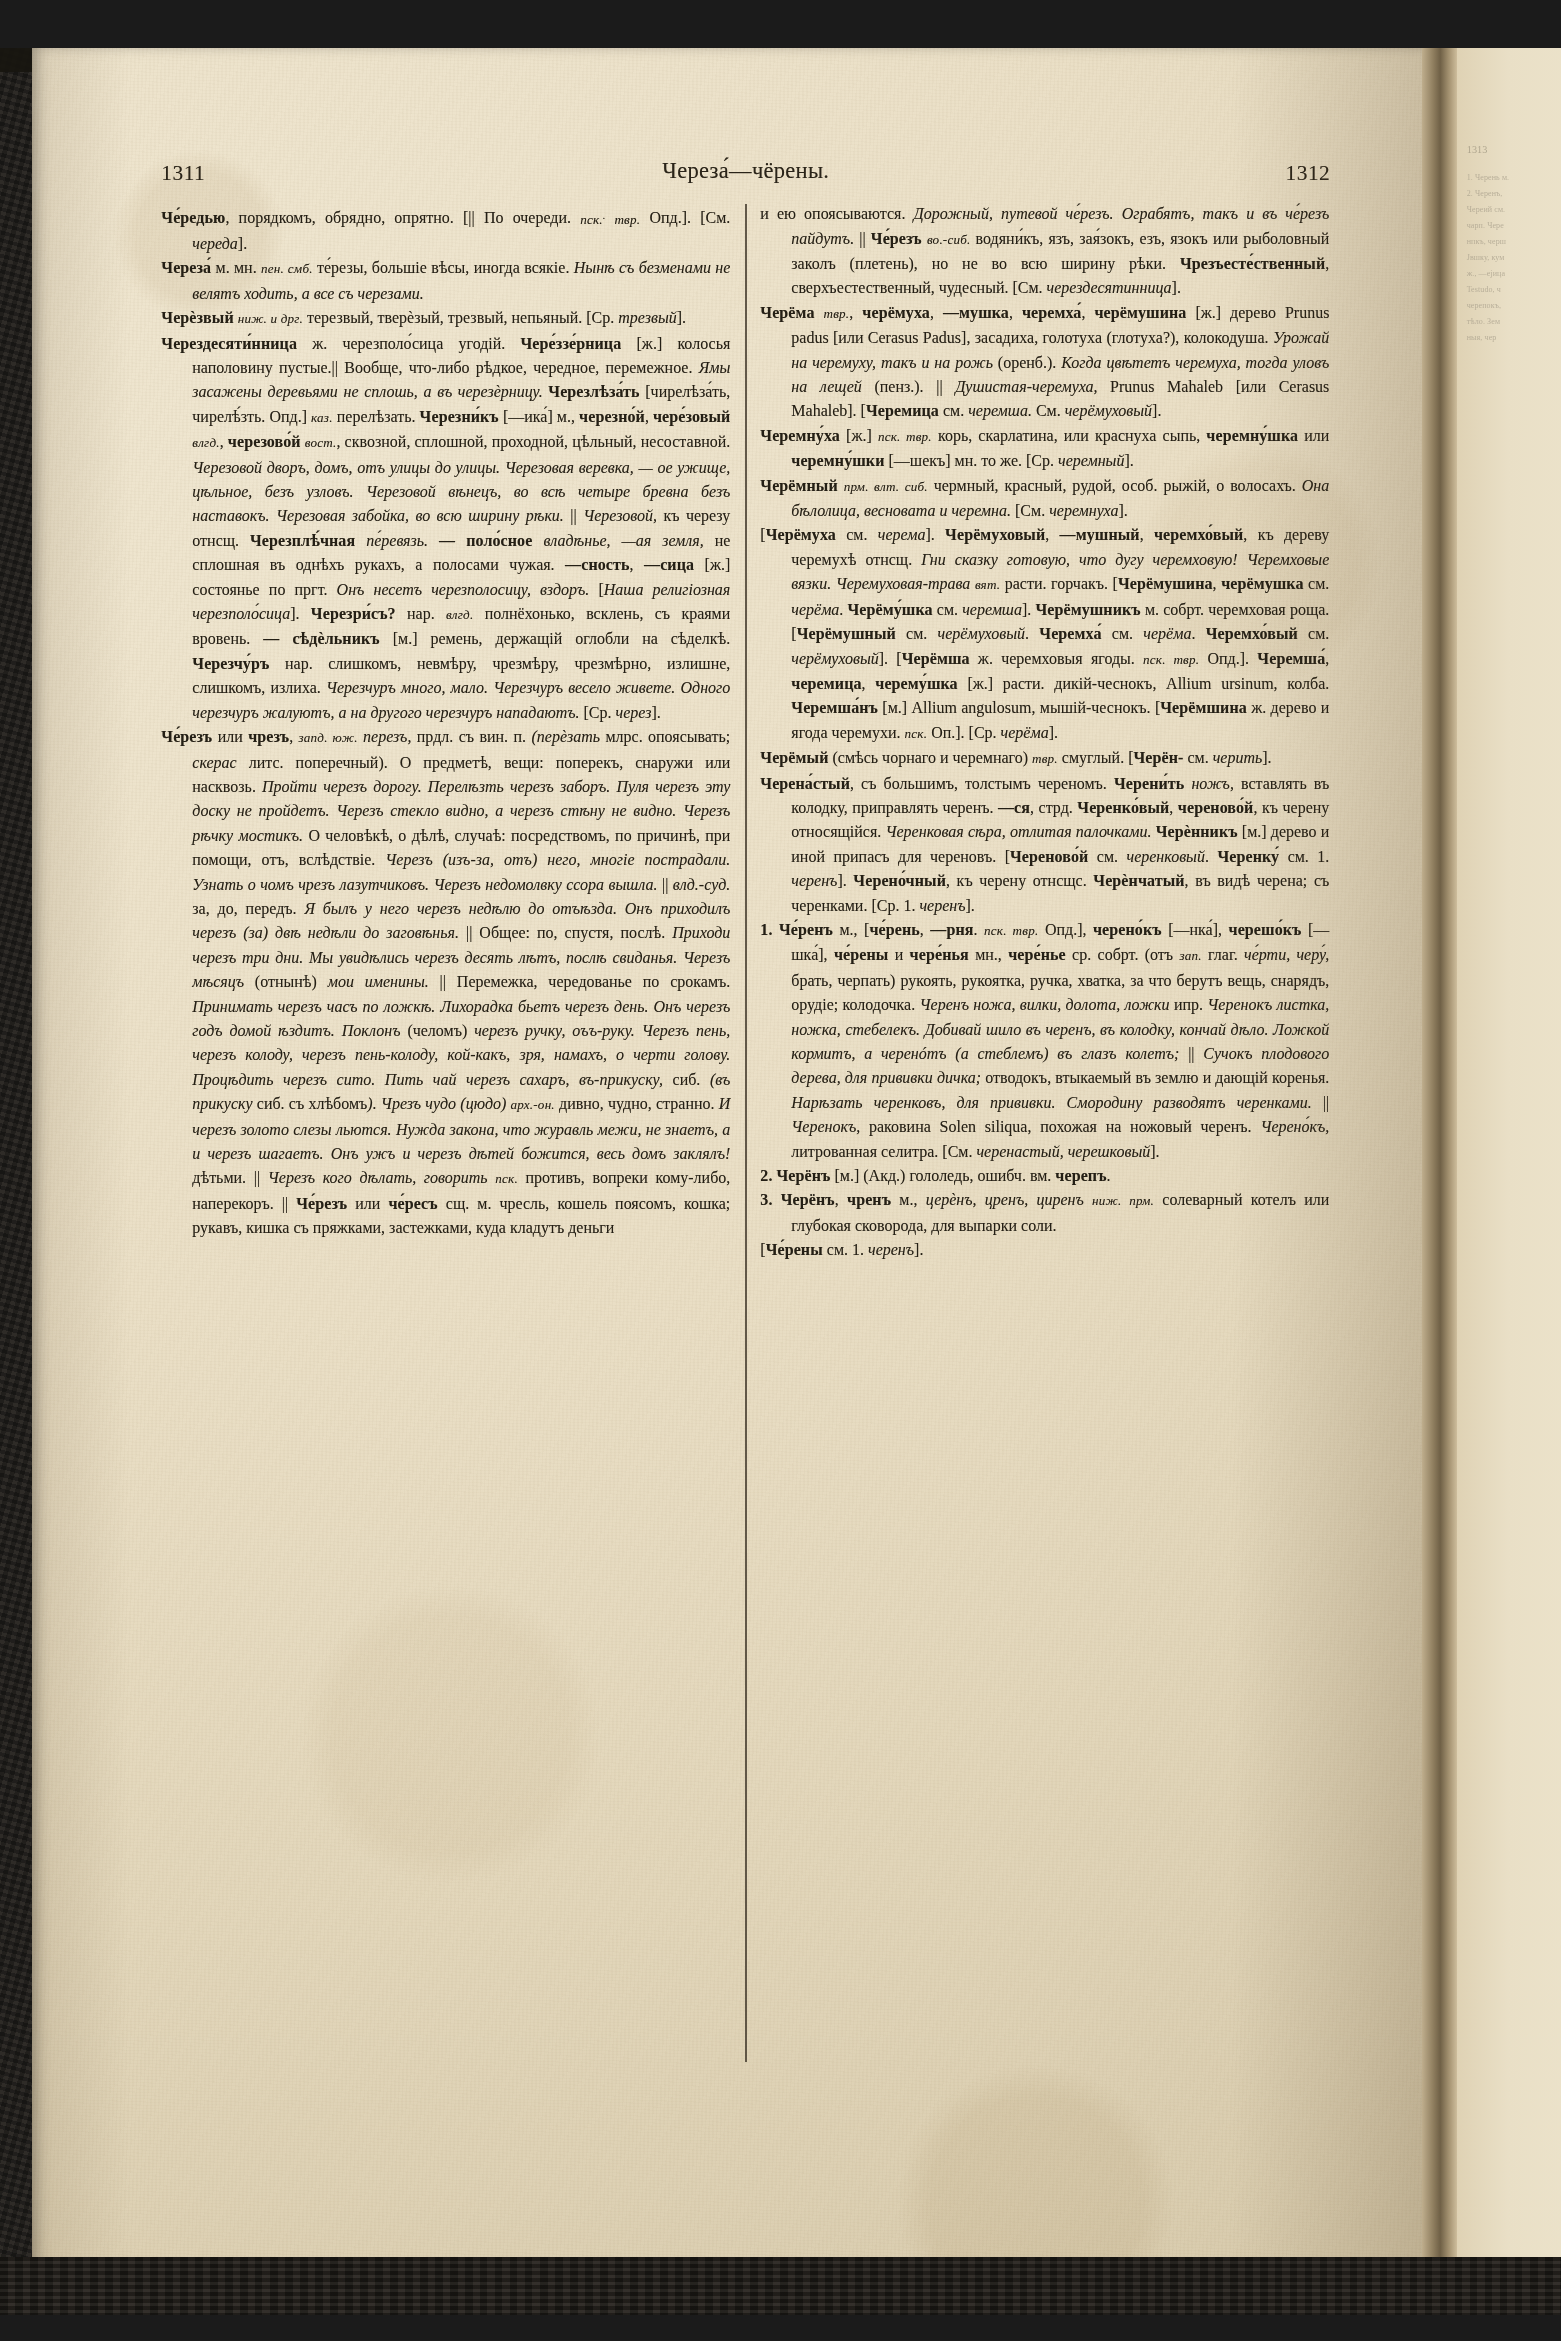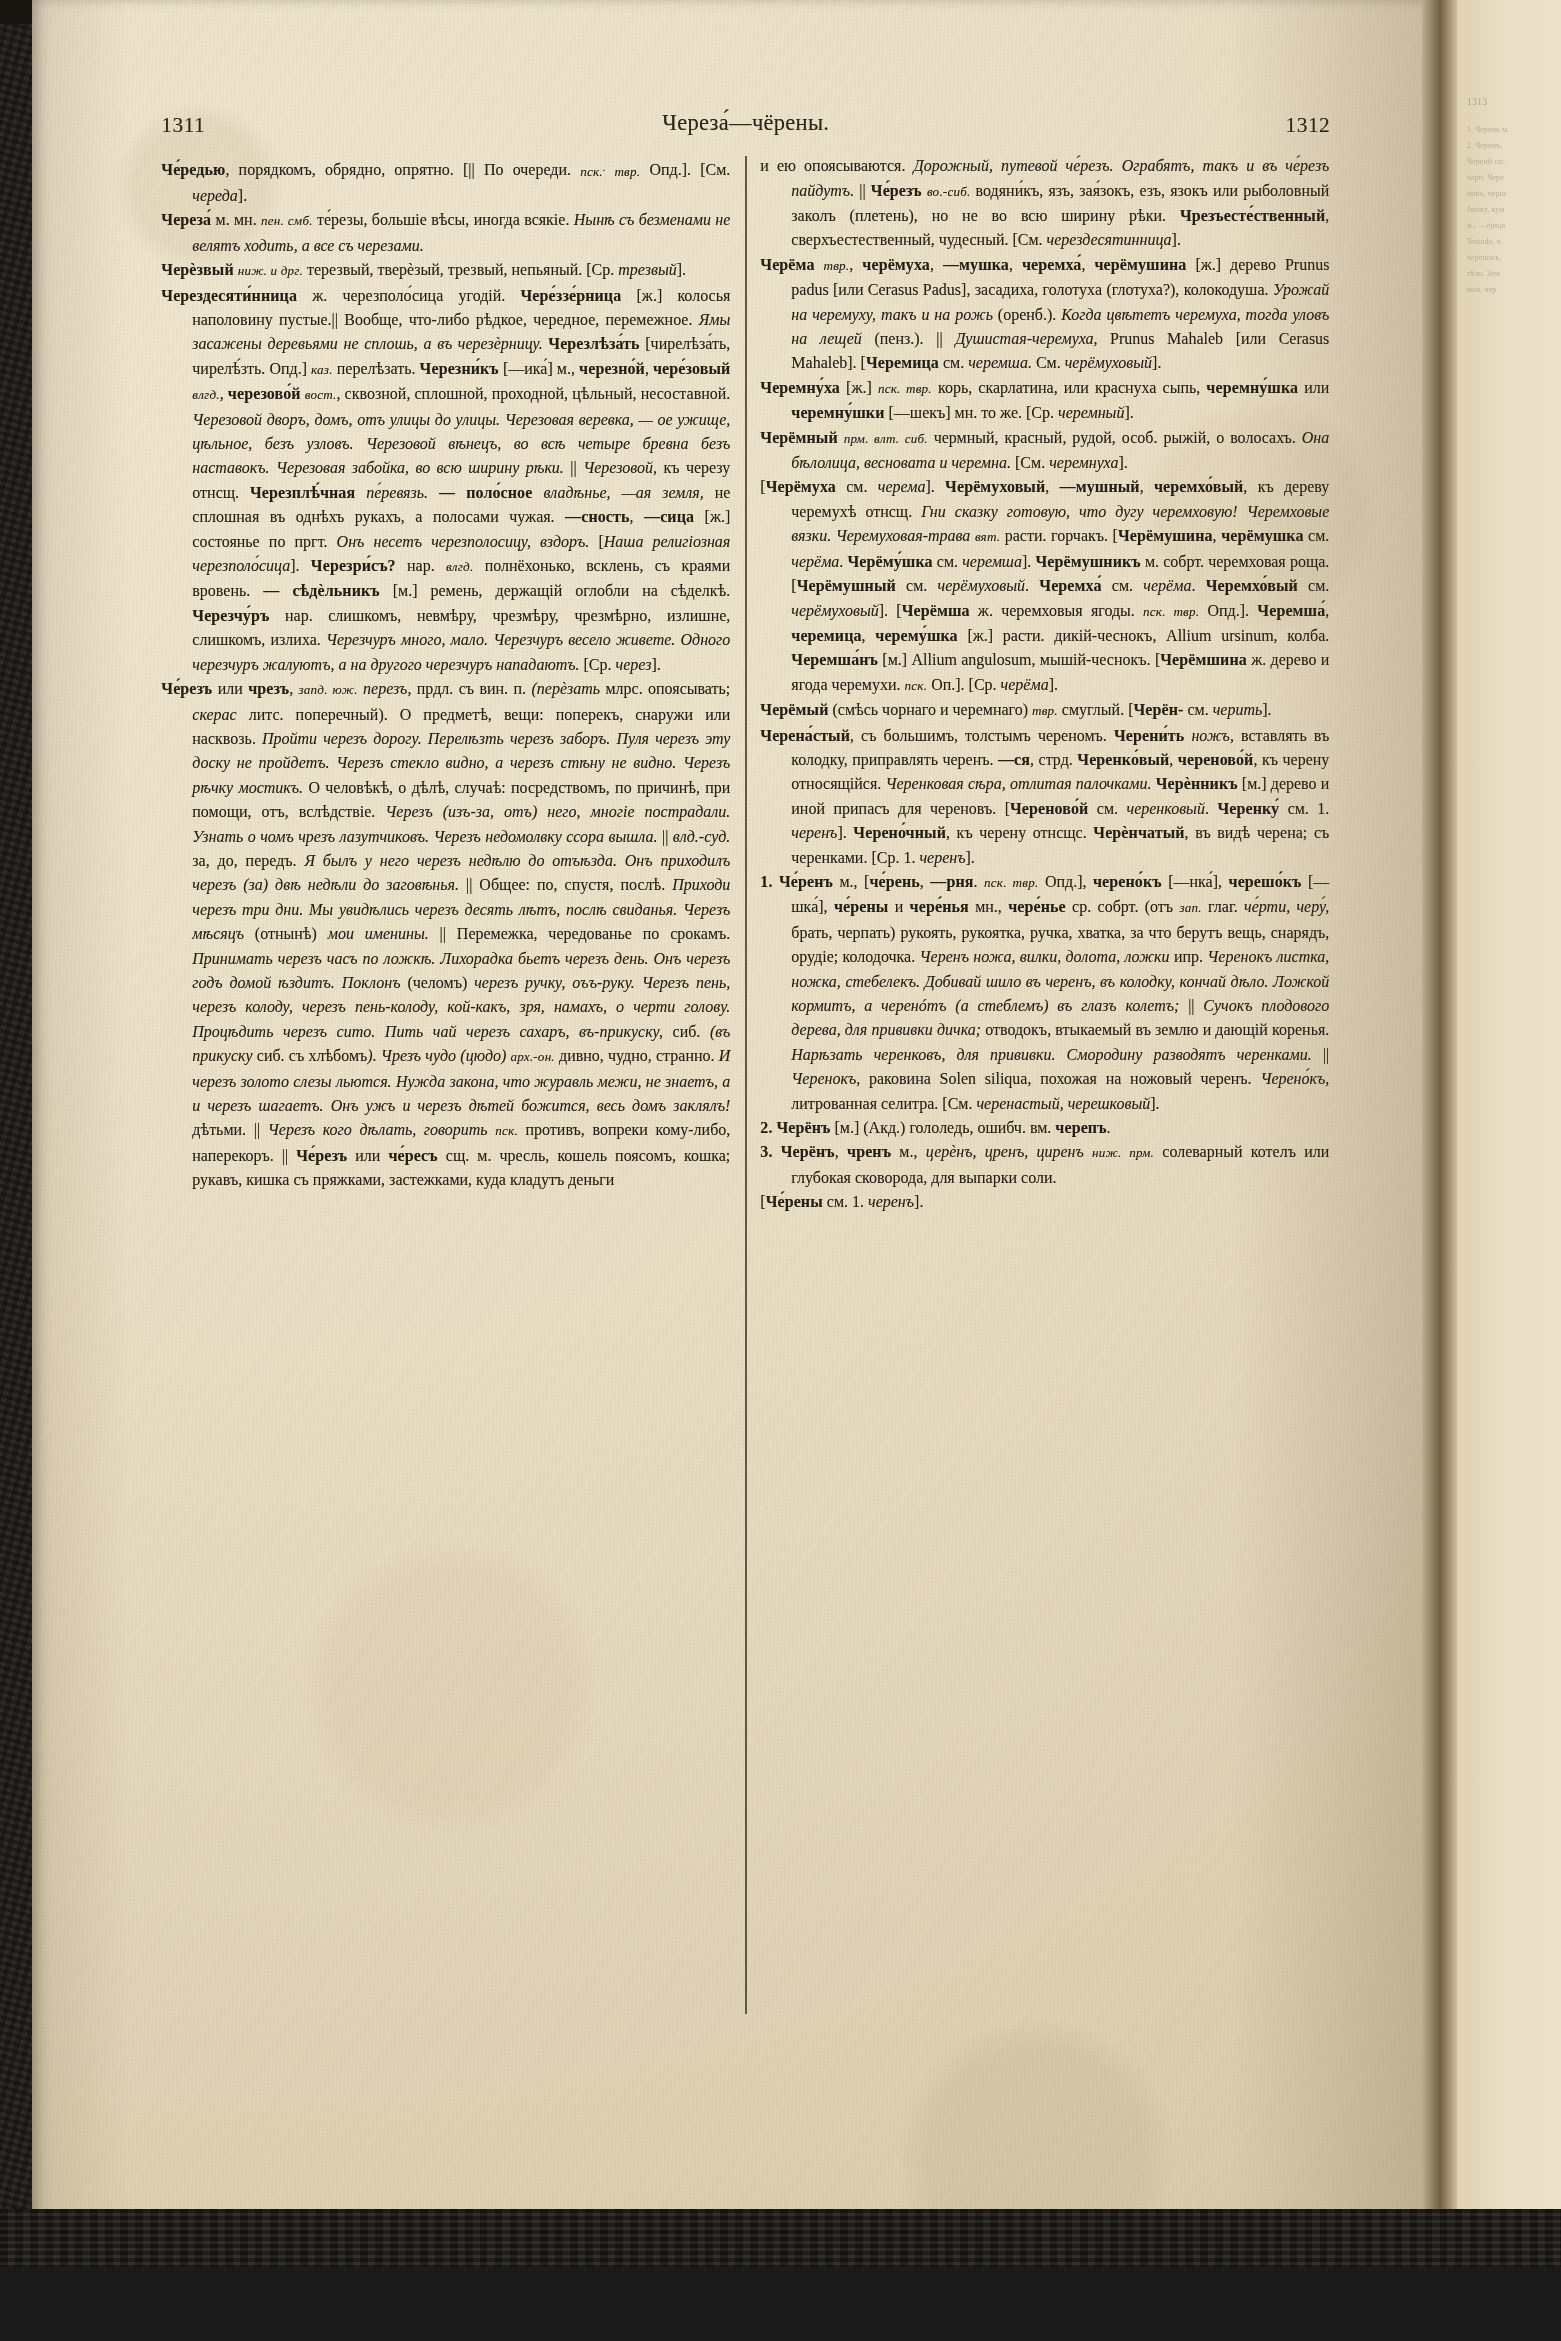--- a/index.html
+++ b/index.html
@@ -4,20 +4,21 @@
 <title>Dahl Dictionary scan — 1311/1312</title>
 <style>
   html,body{margin:0;padding:0;background:#1b1b1b;}
   body{font-family:"Liberation Serif",serif;}
 
   .scan{
     position:relative;
     width:1561px;height:2267px;
     overflow:hidden;
     background:#2a2724;
+    margin-top:48px;
   }
 
   
   .bed{
     position:absolute;inset:0;
     background:
       repeating-linear-gradient(105deg, #211f1c 0 4.8px, #2e2b27 4.8px 9.7px),
       #26231f;
   }
   .bed::after{

